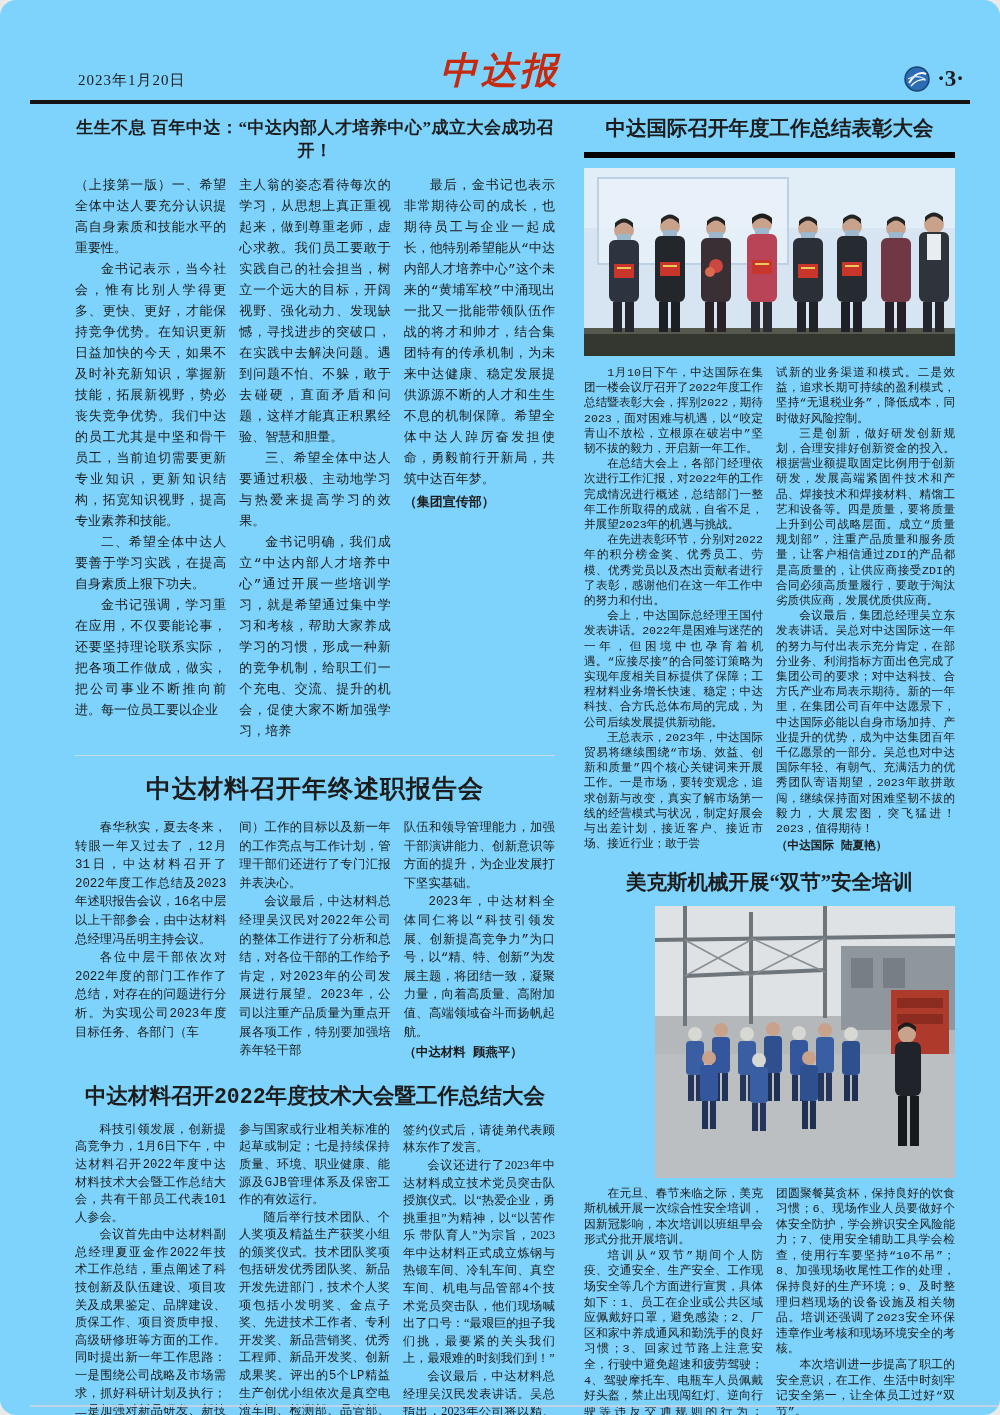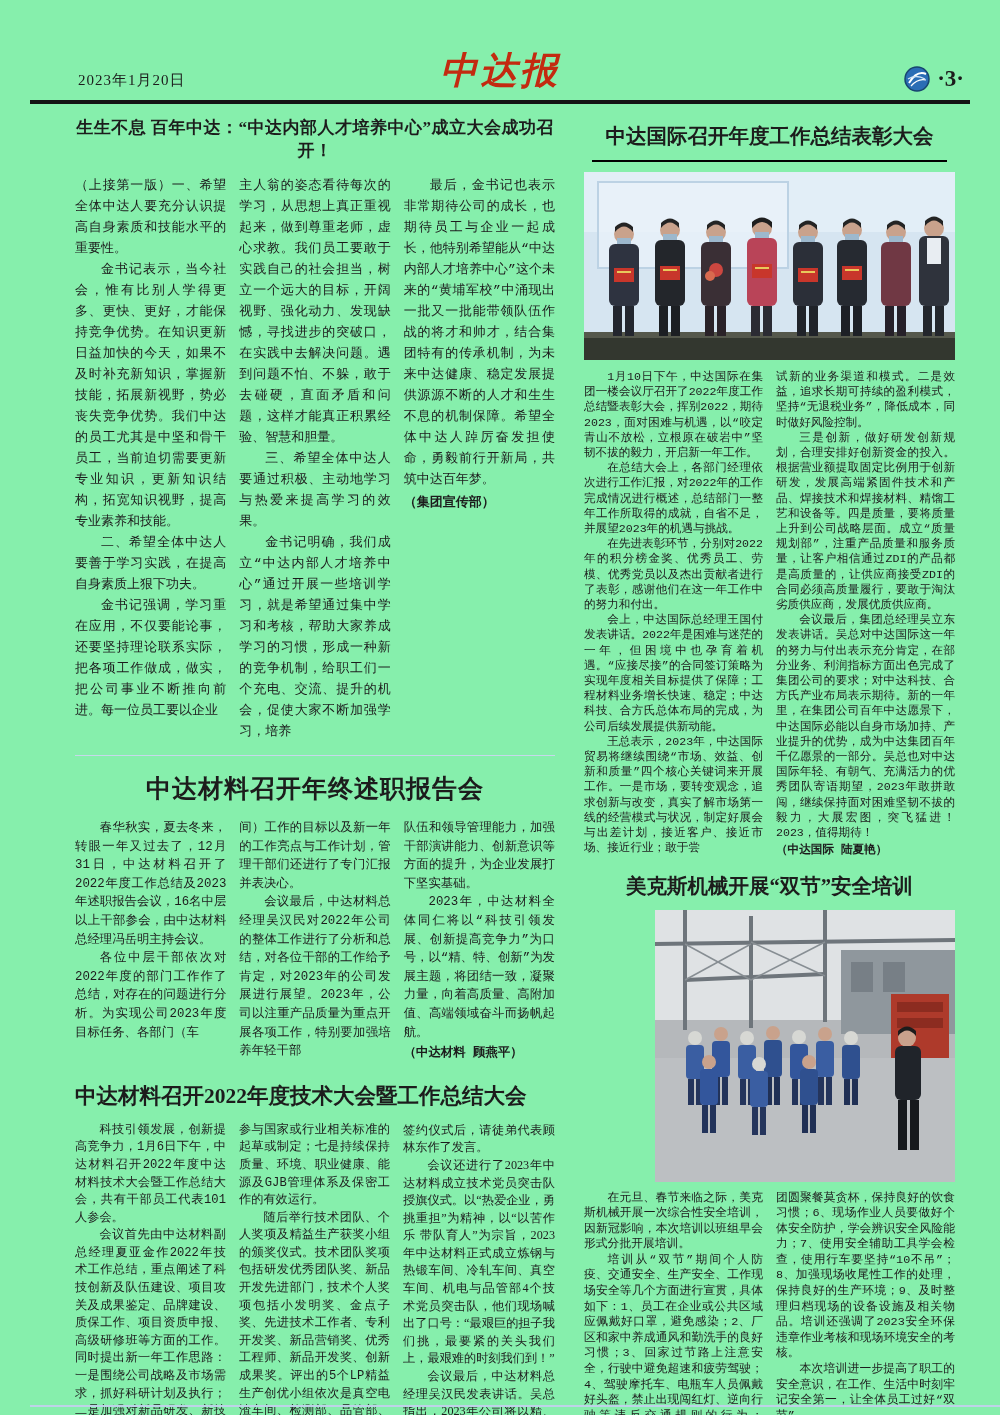--- a/index.html
+++ b/index.html
@@ -1,17 +1,17 @@
 <!DOCTYPE html>
 <html><head>
 <meta charset="utf-8">
 <style>
   html,body{margin:0;padding:0;background:#e9e9e9;}
-  .page{position:relative;width:1000px;height:1415px;margin:0 auto;background:#86efac;
-        font-family:"Liberation Serif","DejaVu Serif",serif;color:#1c1c1c;overflow:hidden;}
+  .page{position:relative;width:1000px;height:1415px;margin:0 auto;background:#7dd3fc;
+        font-family:"Liberation Serif","DejaVu Serif",serif;color:#1c1c1c;overflow:hidden;border-radius:16px;}
   
   .header{position:absolute;top:48px;left:30px;right:30px;height:50px;}
   .date{position:absolute;left:48px;bottom:8px;font-size:15px;letter-spacing:1px;}
   .masthead{position:absolute;left:0;right:0;bottom:2px;text-align:center;
             font-size:37px;font-weight:bold;font-style:italic;color:#c32a10;
             letter-spacing:3px;font-family:"DejaVu Serif","Liberation Serif",serif;}
   .pagenum{position:absolute;right:6px;bottom:6px;display:flex;align-items:center;gap:7px;
            font-size:23px;font-weight:bold;}
   .pagenum svg{display:block;}
   .rule{position:absolute;top:100px;left:30px;right:30px;height:4px;background:#141414;}
@@ -24,28 +24,28 @@
   p.para{margin:0;}
   p.para.ind{text-indent:2em;}
   .byline{text-align:left;font-weight:bold;margin:2px 0 0;}
   .sep{border:none;border-top:1px solid #c6d8ea;margin:13px 0 10px;}
   .bottom-line{position:absolute;left:30px;right:0;bottom:8px;border-top:2px solid #bed2e8;}
   
   .title-a{font-size:17px;font-weight:bold;text-align:center;margin:0 0 13px;letter-spacing:.5px;}
   .a-body{font-size:13px;line-height:21px;}
   .title-b{font-size:25px;font-weight:bold;text-align:center;margin:16px 0 14px;letter-spacing:1px;}
   .b-body{font-size:12.4px;line-height:18.6px;}
-  .title-c{font-size:21.5px;font-weight:bold;margin:18px 0 12px;}
+  .title-c{font-size:21.5px;font-weight:bold;text-align:center;margin:18px 0 12px;font-family:Liberation Mono, monospace;}
   .c-body{font-size:12.2px;line-height:17.6px;}
   .c-flex{display:flex;gap:13px;}
   .c-leftsub{width:315px;flex:none;display:flex;flex-direction:column;}
   .c-leftsub .cols{flex:none;}
   .c-col3{flex:1;min-width:0;text-align:justify;}
-  .title-d{font-size:20.5px;font-weight:bold;text-align:center;margin:8px;padding:4px 0 10px;
-           border-bottom:2px solid #000000;}
+  .title-d{font-size:20.5px;font-weight:bold;text-align:center;margin:0;padding:4px 0 10px;
+           border-bottom:6px solid #000000;}
   .d-body{font-size:11.6px;line-height:15.2px;}
   .title-e{font-size:20.5px;font-weight:bold;text-align:center;margin:14px 0 10px;}
   .e-body{font-size:11.8px;line-height:15.6px;}
   
   .photo{overflow:hidden;background:#dfe7ee;}
   .photo svg{display:block;}
   .photo-d{width:371px;height:188px;margin:10px 0 9px;}
   .photo-e{width:300px;height:272px;margin:0 0 9px auto;}
 </style>
 </head>

